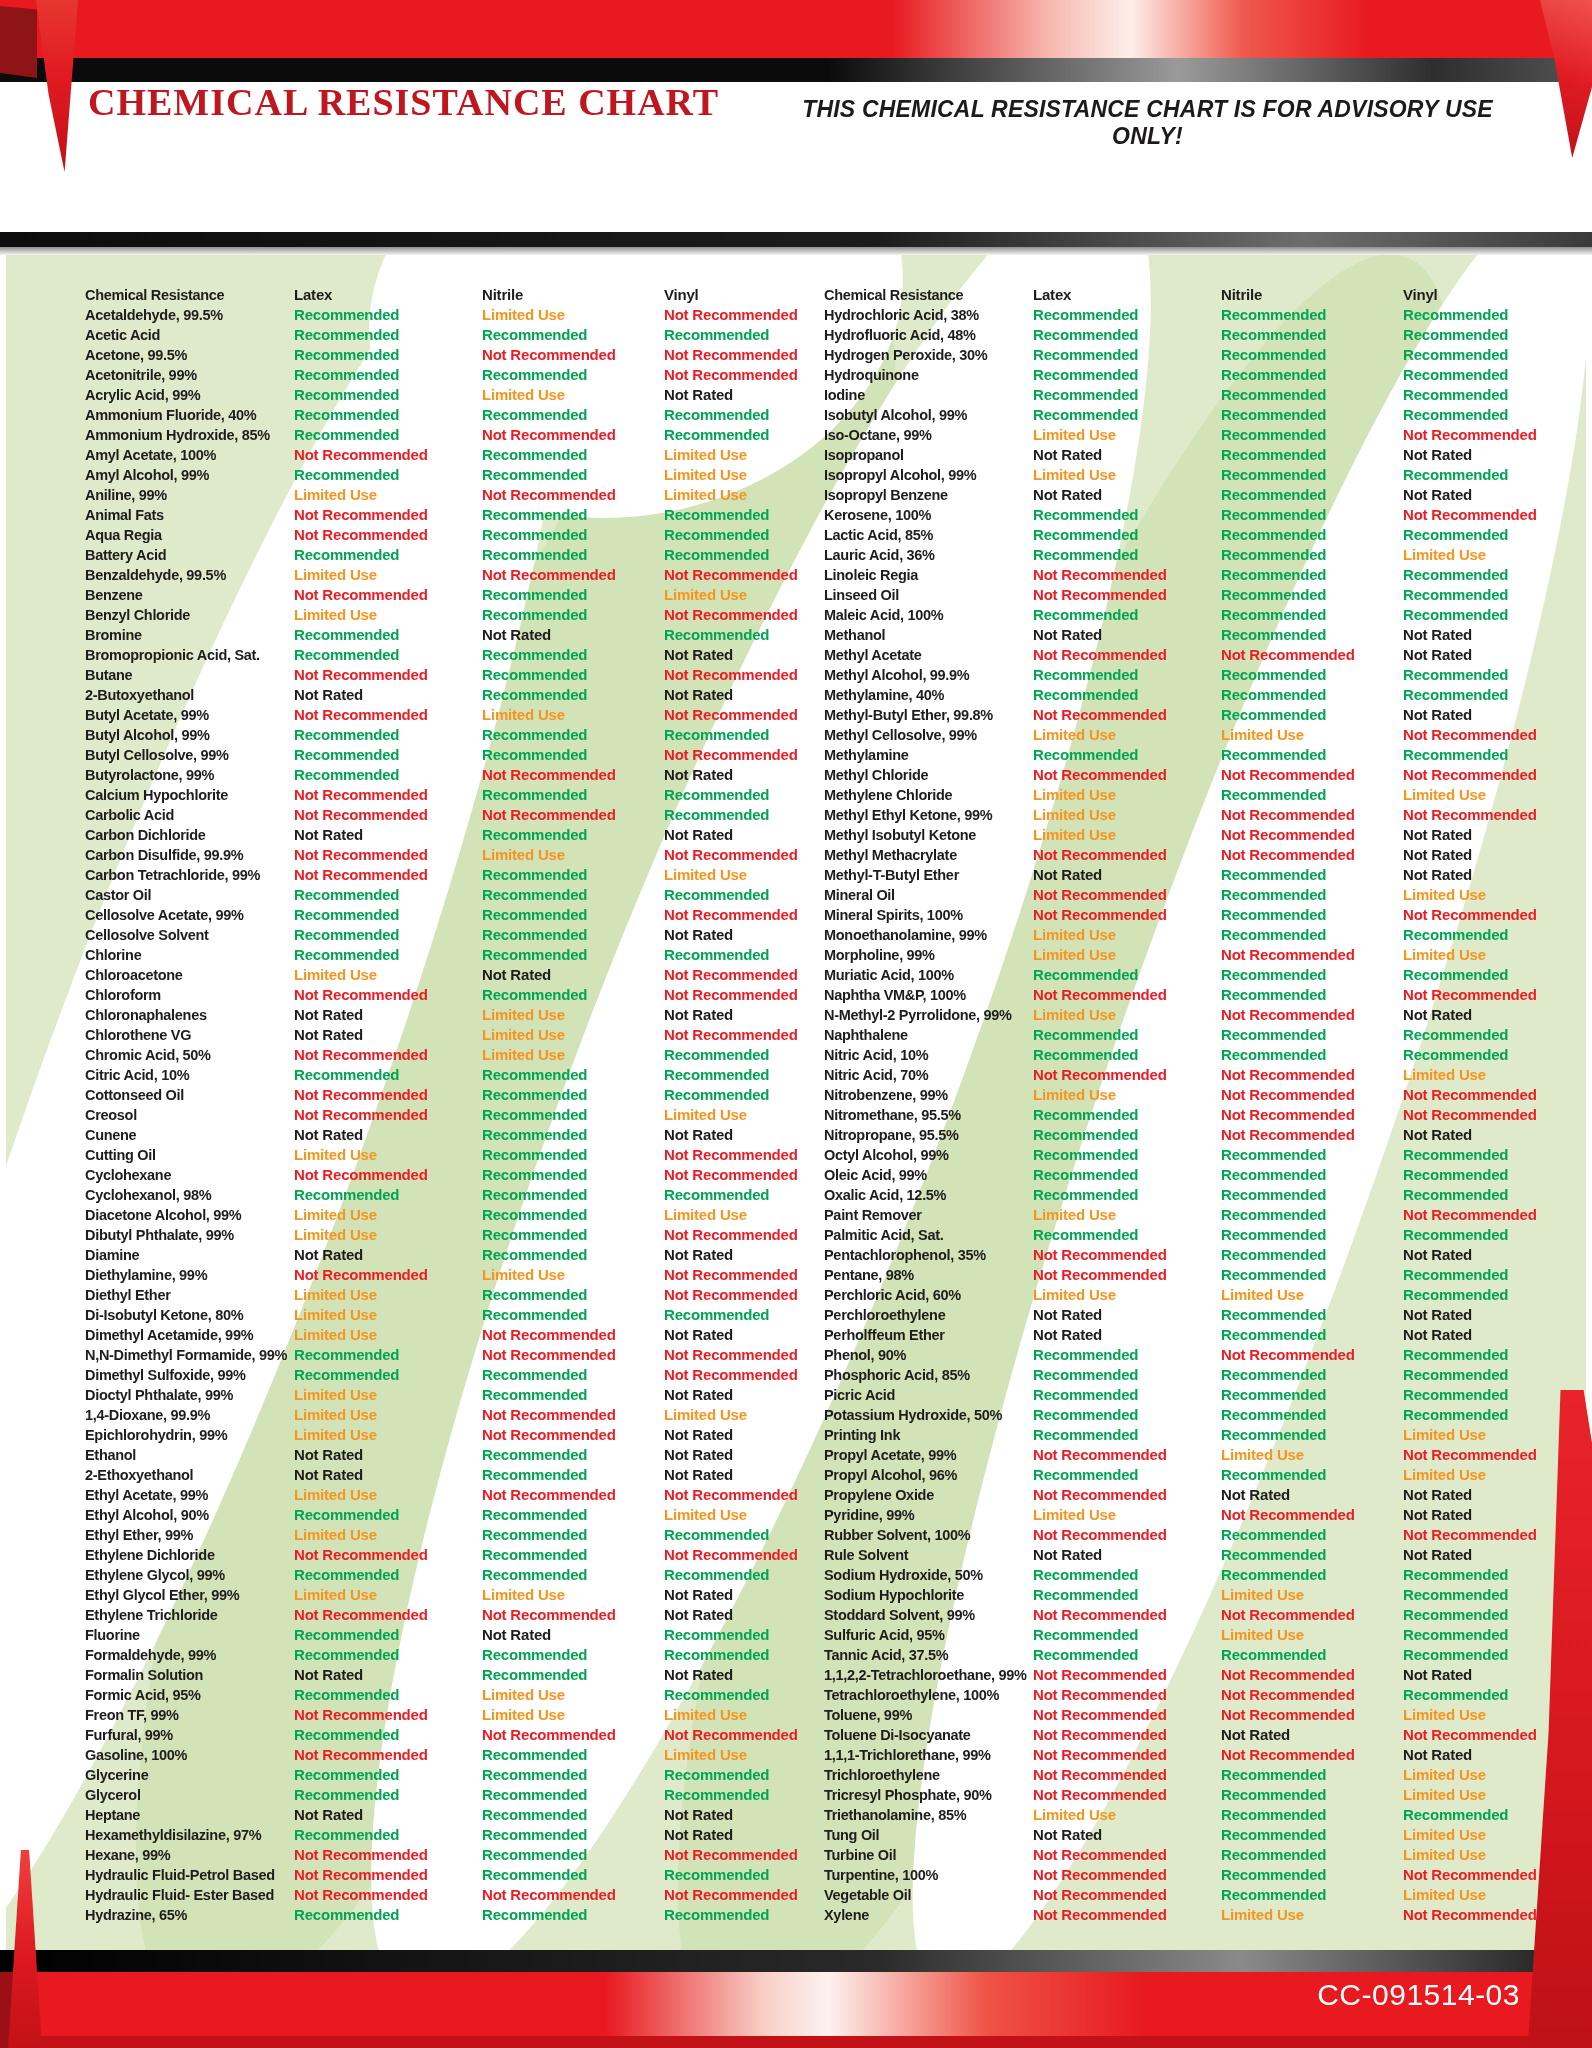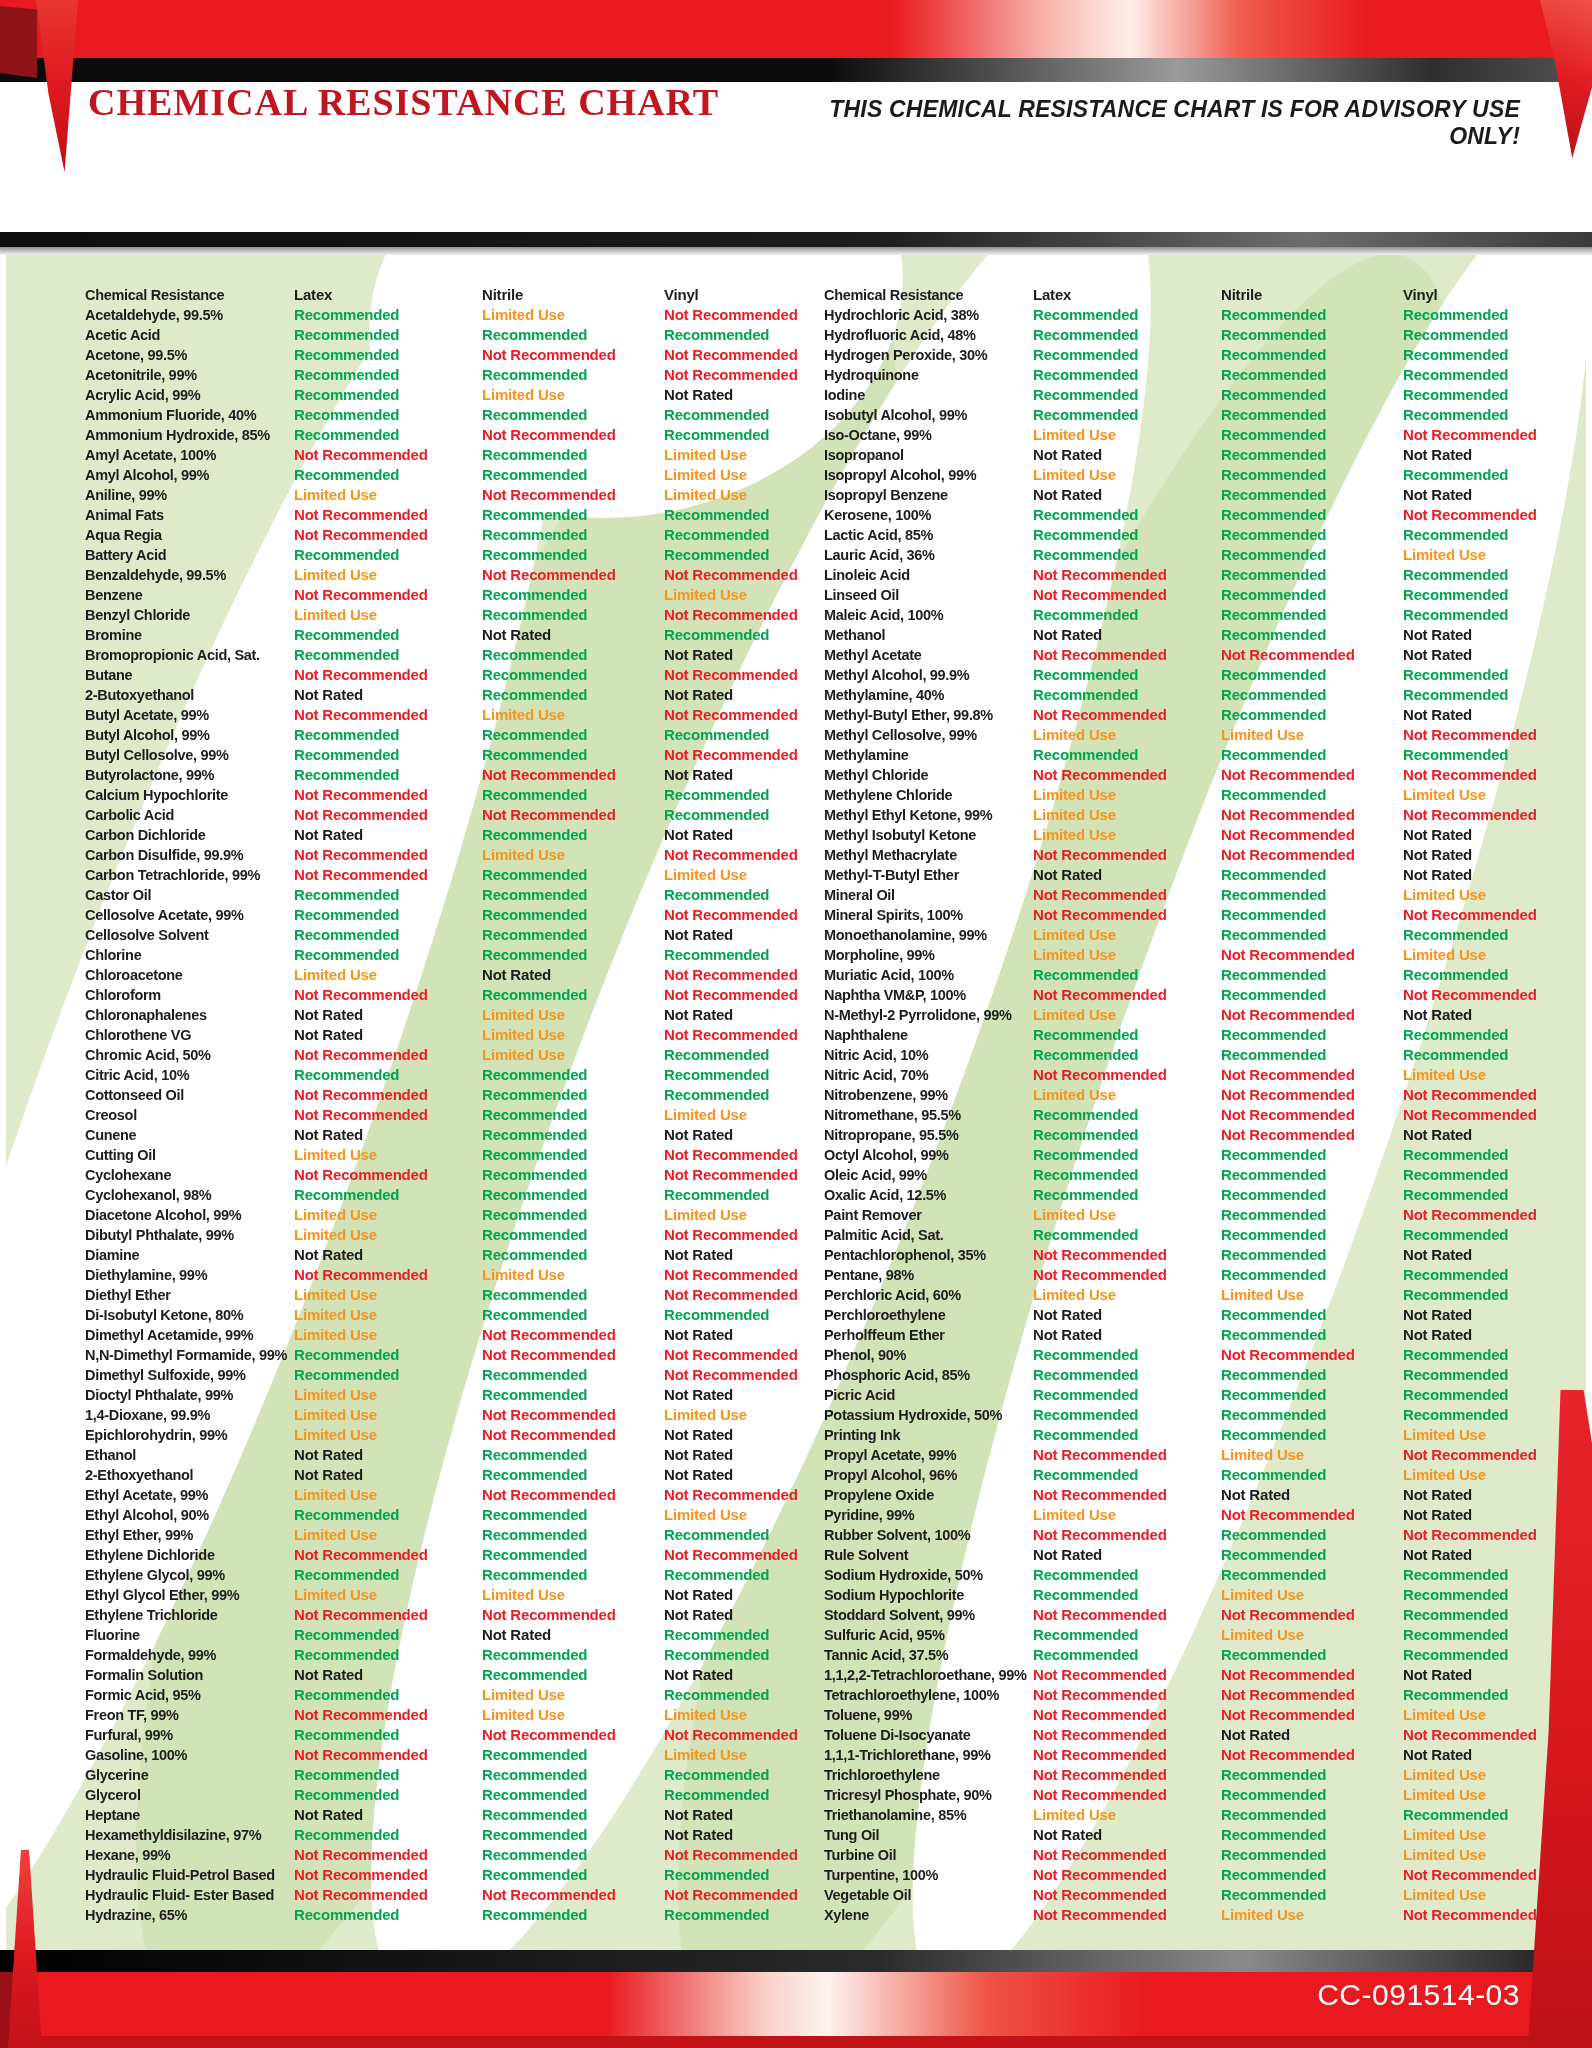--- a/index.html
+++ b/index.html
@@ -35,21 +35,21 @@
   .corner-dark-bl{position:absolute;left:0;top:1972px;width:16px;height:76px;background:#9a1016;z-index:8;}
   .ribbon-br{position:absolute;right:0;top:1390px;width:70px;height:658px;
     background:linear-gradient(180deg,#e8242a 0%,#d5161d 60%,#bd1118 100%);
     clip-path:polygon(55% 0,88% 0,100% 8%,100% 100%,8% 100%,38% 52%);z-index:8;}
   
   .logo-block{position:absolute;left:88px;top:80px;z-index:7;white-space:nowrap;}
   .logo-main{font-size:104px;font-weight:bold;letter-spacing:3px;color:#1c1a1a;line-height:1.0;}
   .logo-script{font-family:"Liberation Serif",serif;font-style:italic;font-weight:600;
     font-size:82px;color:#2a2627;margin-left:14px;}
   .logo-sub{font-size:38px;font-weight:bold;letter-spacing:1px;margin-top:0px;}
-  .advisory{position:absolute;left:775px;top:96px;width:745px;text-align:right;z-index:7;color:#1c1a1a;}
+  .advisory{position:absolute;left:775px;top:96px;width:745px;text-align:center;z-index:7;color:#1c1a1a;}
   .advisory-title{font-size:23px;font-weight:bold;font-style:italic;margin-bottom:7px;letter-spacing:0.2px;}
   .advisory-body{font-size:19.5px;line-height:1.38;}
   
   .panel{position:absolute;left:6px;top:254px;width:1580px;height:1696px;background:#dfeacb;overflow:hidden;z-index:1;}
   .leaf{position:absolute;border-radius:50%;}
   .leaf.pale{background:#d3e3b8;}
   .leaf.white{background:#ffffff;}
   
   .tbl{position:absolute;top:285px;width:740px;z-index:5;}
   .tbl-left{left:85px;}
@@ -667,21 +667,21 @@
         <span class="c c2" style="color: rgb(0, 165, 81);">Recommended</span>
         <span class="c c3" style="color: rgb(0, 165, 81);">Recommended</span>
       </div>
       <div class="trow">
         <span class="c c0">Lauric Acid, 36%</span>
         <span class="c c1" style="color: rgb(0, 165, 81);">Recommended</span>
         <span class="c c2" style="color: rgb(0, 165, 81);">Recommended</span>
         <span class="c c3" style="color: rgb(247, 148, 29);">Limited Use</span>
       </div>
       <div class="trow">
-        <span class="c c0">Linoleic Acid</span>
+        <span class="c c0">Linoleic Regia</span>
         <span class="c c1" style="color: rgb(236, 28, 36);">Not Recommended</span>
         <span class="c c2" style="color: rgb(0, 165, 81);">Recommended</span>
         <span class="c c3" style="color: rgb(0, 165, 81);">Recommended</span>
       </div>
       <div class="trow">
         <span class="c c0">Linseed Oil</span>
         <span class="c c1" style="color: rgb(236, 28, 36);">Not Recommended</span>
         <span class="c c2" style="color: rgb(0, 165, 81);">Recommended</span>
         <span class="c c3" style="color: rgb(0, 165, 81);">Recommended</span>
       </div>

